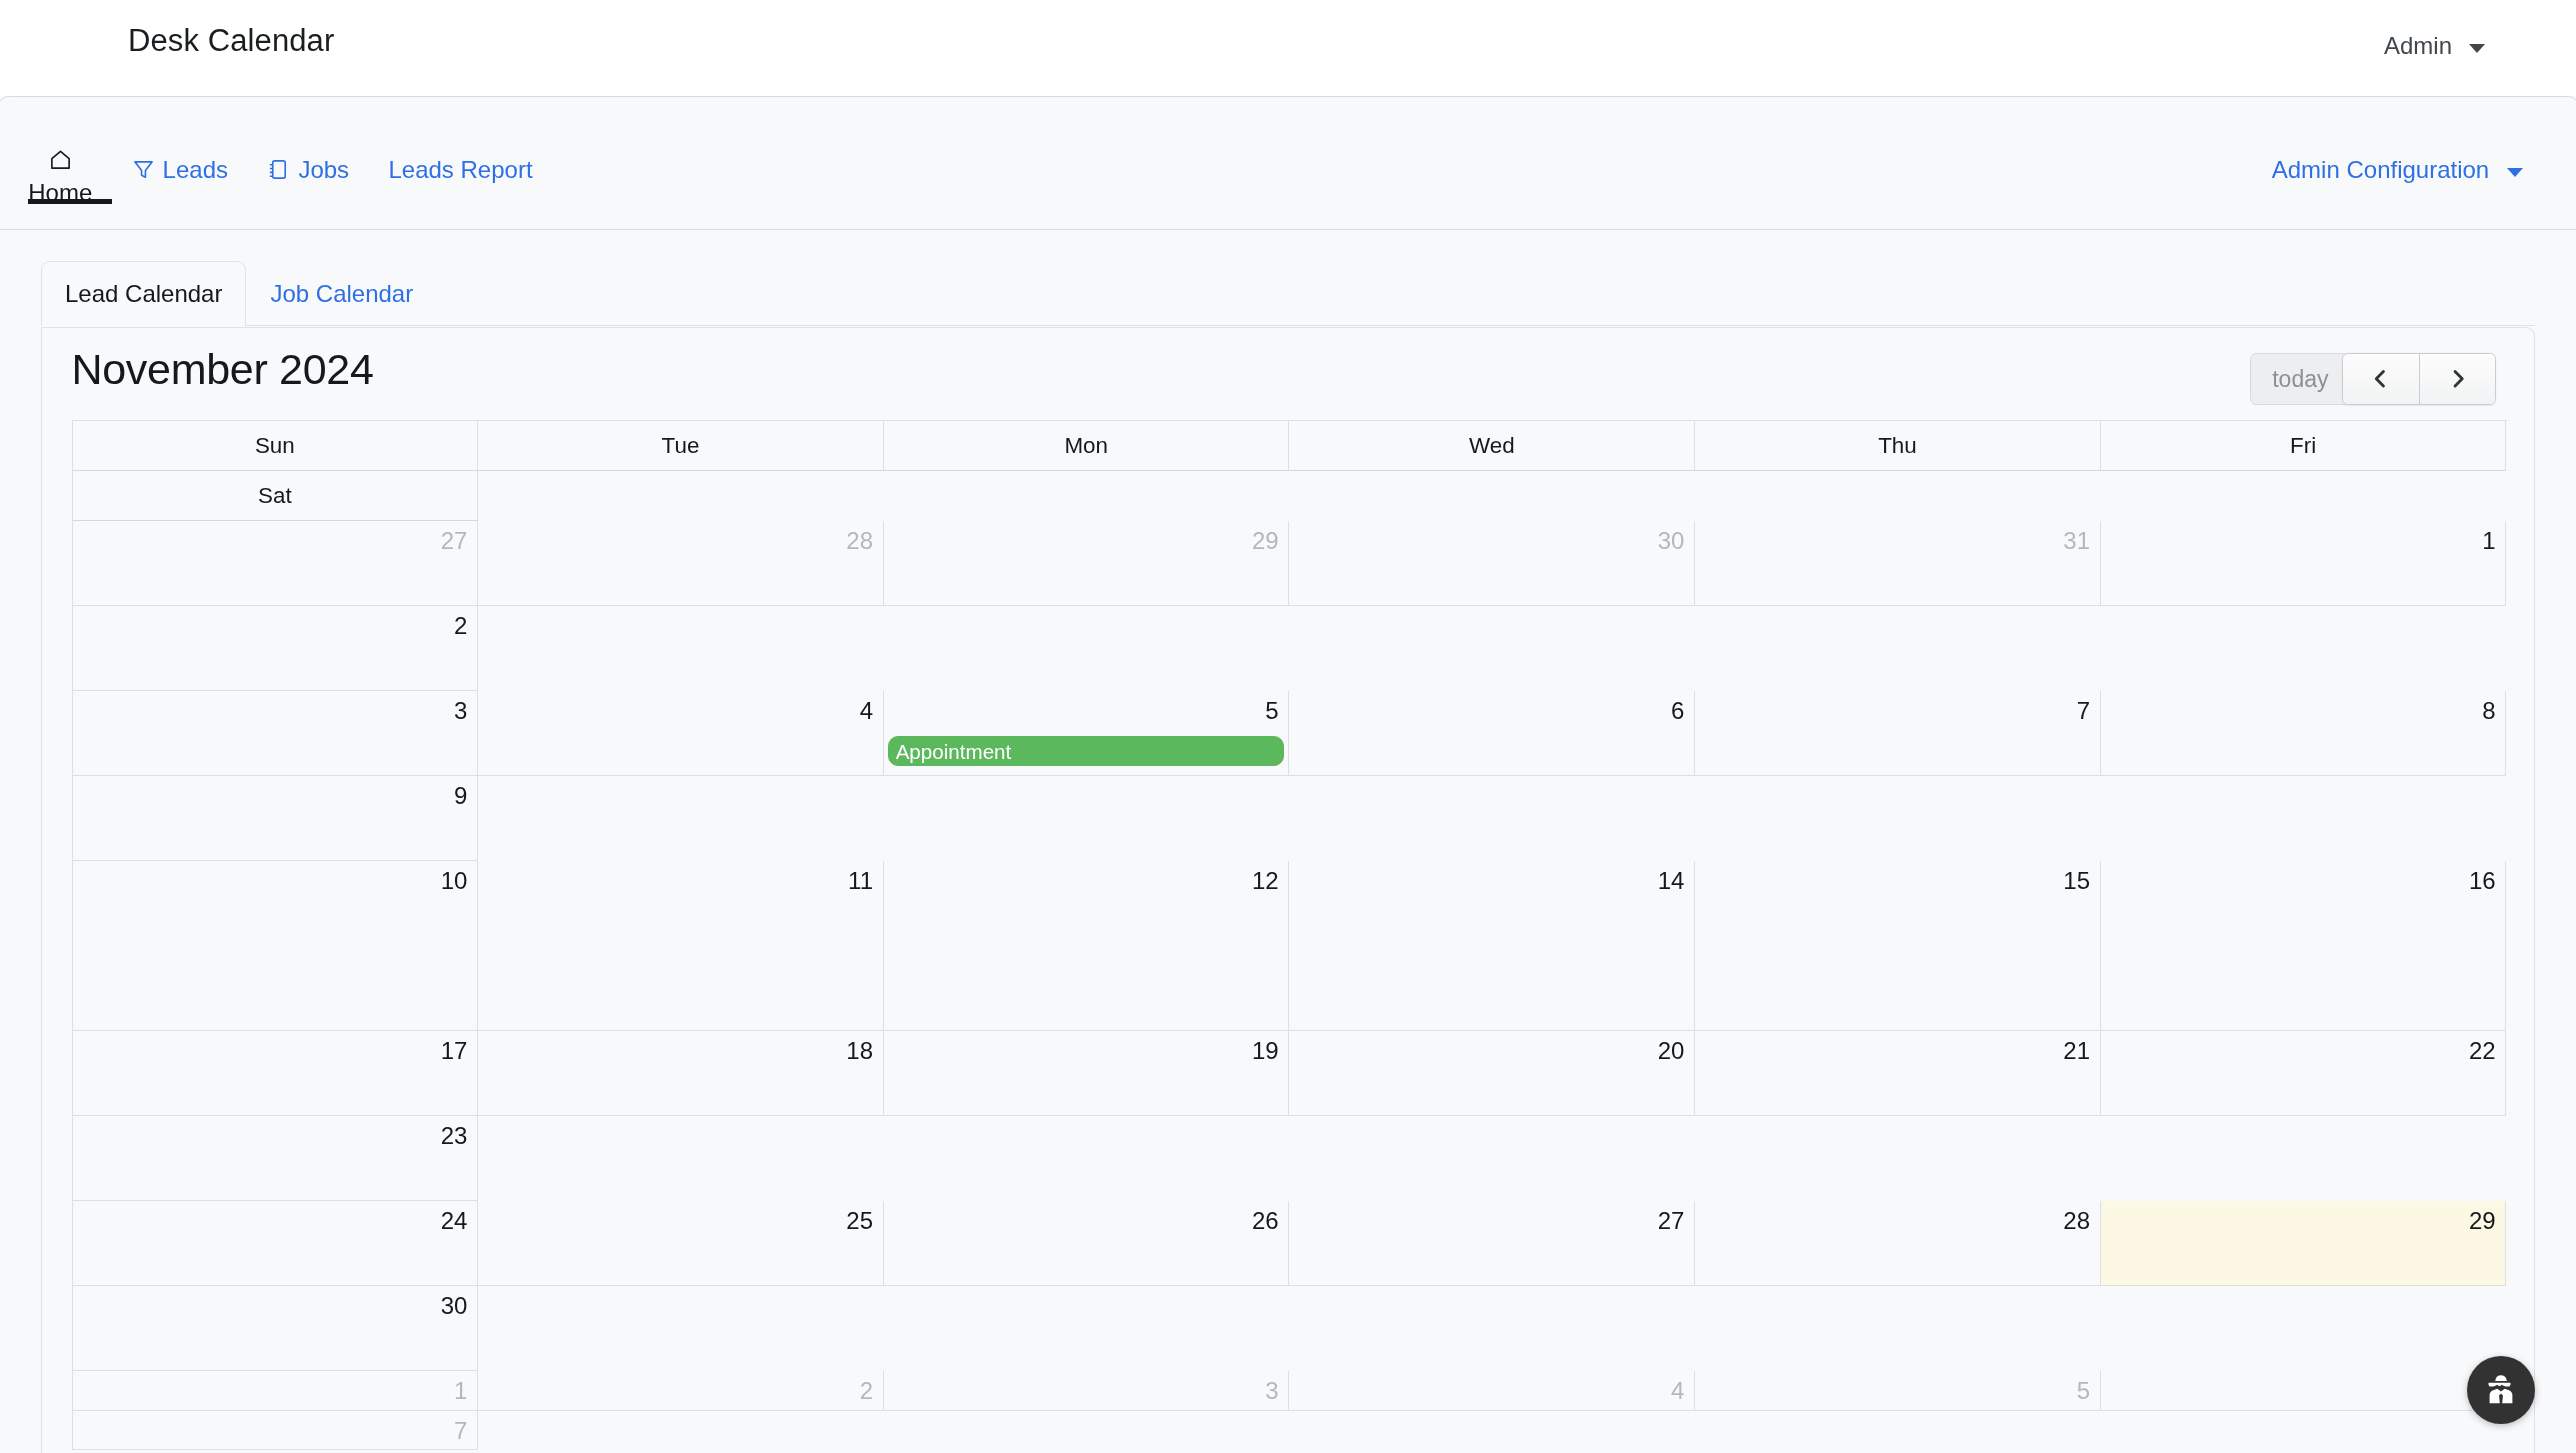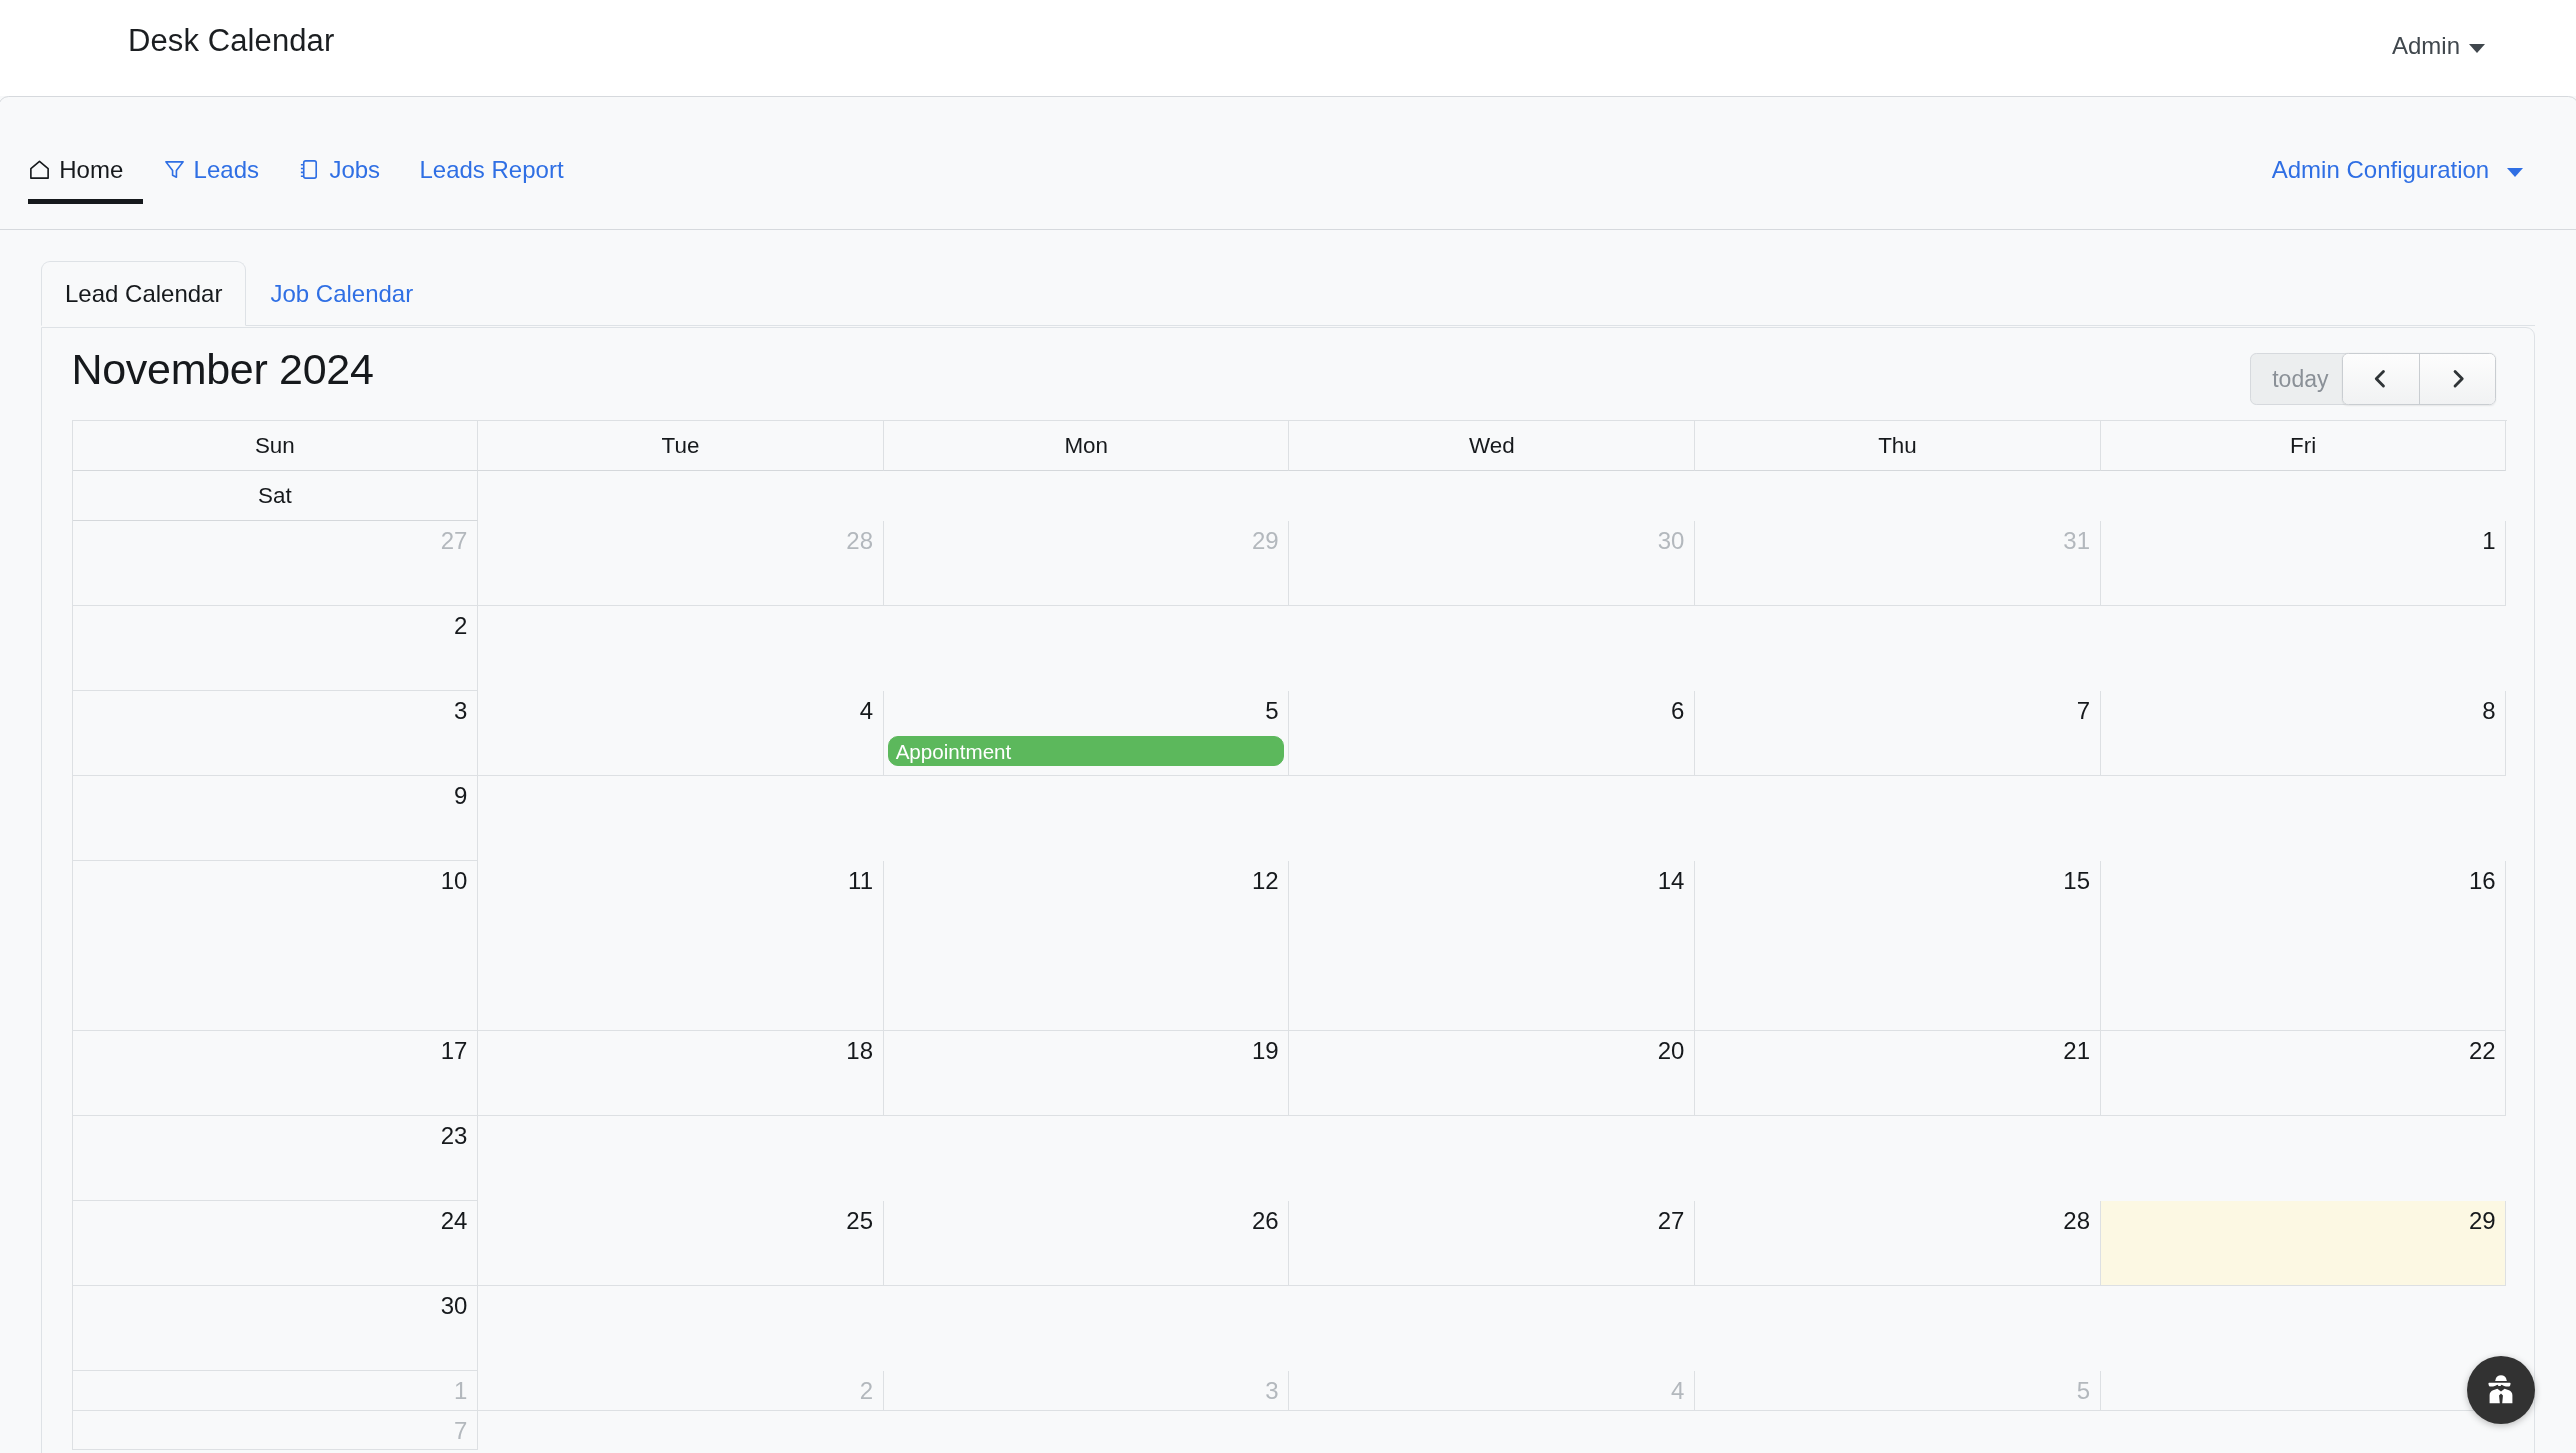--- a/index.html
+++ b/index.html
@@ -29,21 +29,21 @@
     font-weight: 400;
     letter-spacing: 0.1px;
   }
   .brand-user {
     position: absolute;
     right: 91px; top: 32px;
     font-size: 24px;
     color: #40474d;
     display: flex;
     align-items: center;
-    gap: 9px;
+    gap: 17px;
     cursor: pointer;
   }
   .caret-down {
     width: 0; height: 0;
     border-left: 8px solid transparent;
     border-right: 8px solid transparent;
     border-top: 9px solid #40474d;
     display: inline-block;
     position: relative;
     top: 2.7px;
@@ -72,21 +72,21 @@
     gap: 8px;
     padding: 0 19.7px;
     font-size: 24px;
     color: #2f6fe4;
     cursor: pointer;
     position: relative;
     height: 43px;
     white-space: nowrap;
   }
   .nav-item:first-child { padding-left: 0; }
-  .nav-item.active { color: #16191c; }
+  .nav-item.active { color: #16191c; flex-direction: column; }
   .nav-item.active::after {
     content: "";
     position: absolute;
     left: 0; bottom: -12.5px;
     width: 100%;
     height: 4.5px;
     background: #16191c;
   }
   .nav-icon { width: 23px; height: 23px; display: block; flex: 0 0 auto; }
 

